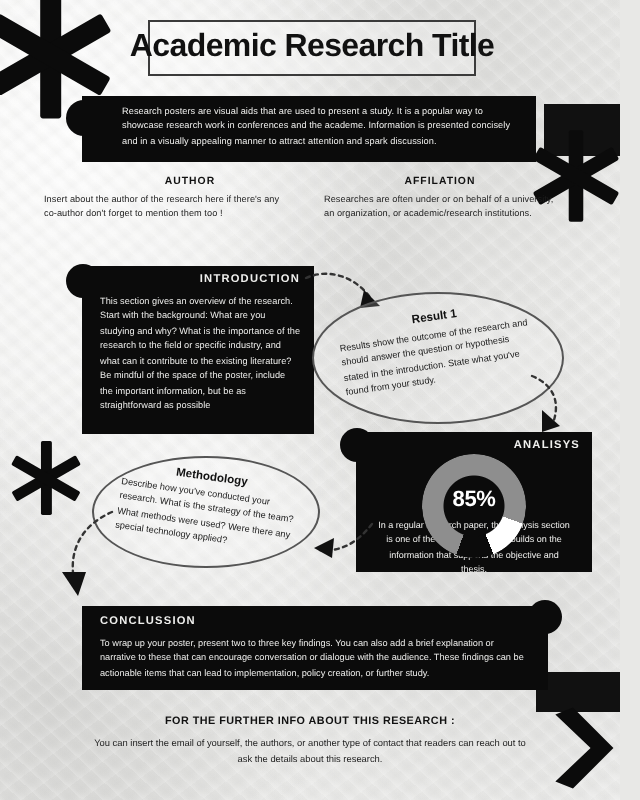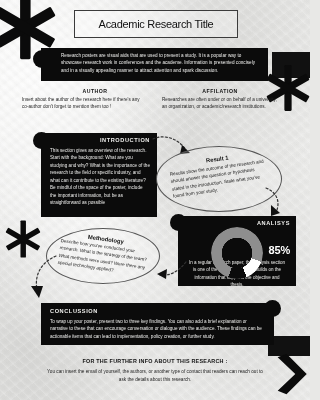--- a/index.html
+++ b/index.html
@@ -53,22 +53,22 @@
   
   .title-box {
     position: absolute;
     left: 74px; top: 10px;
     width: 162px; height: 26px;
     border: 1.2px solid #3b3b3b;
     background: rgba(255,255,255,0.30);
     display: flex; align-items: center; justify-content: center;
   }
   .title-box .t {
-    font-size: 11px;
-    font-weight: 400;
+    font-size: 16px;
+    font-weight: 700;
     letter-spacing: -0.3px;
     color: #111;
     white-space: nowrap;
   }
 
   
   .intro-bar {
     position: absolute;
     left: 41px; top: 48px;
     width: 227px; height: 33px;
@@ -206,21 +206,21 @@
     background: conic-gradient(from 200deg,
       #8e8e8e 0deg 270deg,
       #ffffff 270deg 318deg,
       #0b0b0b 318deg 360deg);
     -webkit-mask: radial-gradient(circle, transparent 0 15px, #000 15.5px);
     mask: radial-gradient(circle, transparent 0 15px, #000 15.5px);
   }
   .donut-label {
     position: absolute;
     left: 0; right: 0; top: 17px;
-    text-align: right;
+    text-align: center;
     font-size: 11px;
     font-weight: 700;
     color: #fff;
     letter-spacing: -0.2px;
   }
   .analysis-box p {
     margin: 0;
     font-size: 4.5px;
     line-height: 1.62;
     text-align: center;

